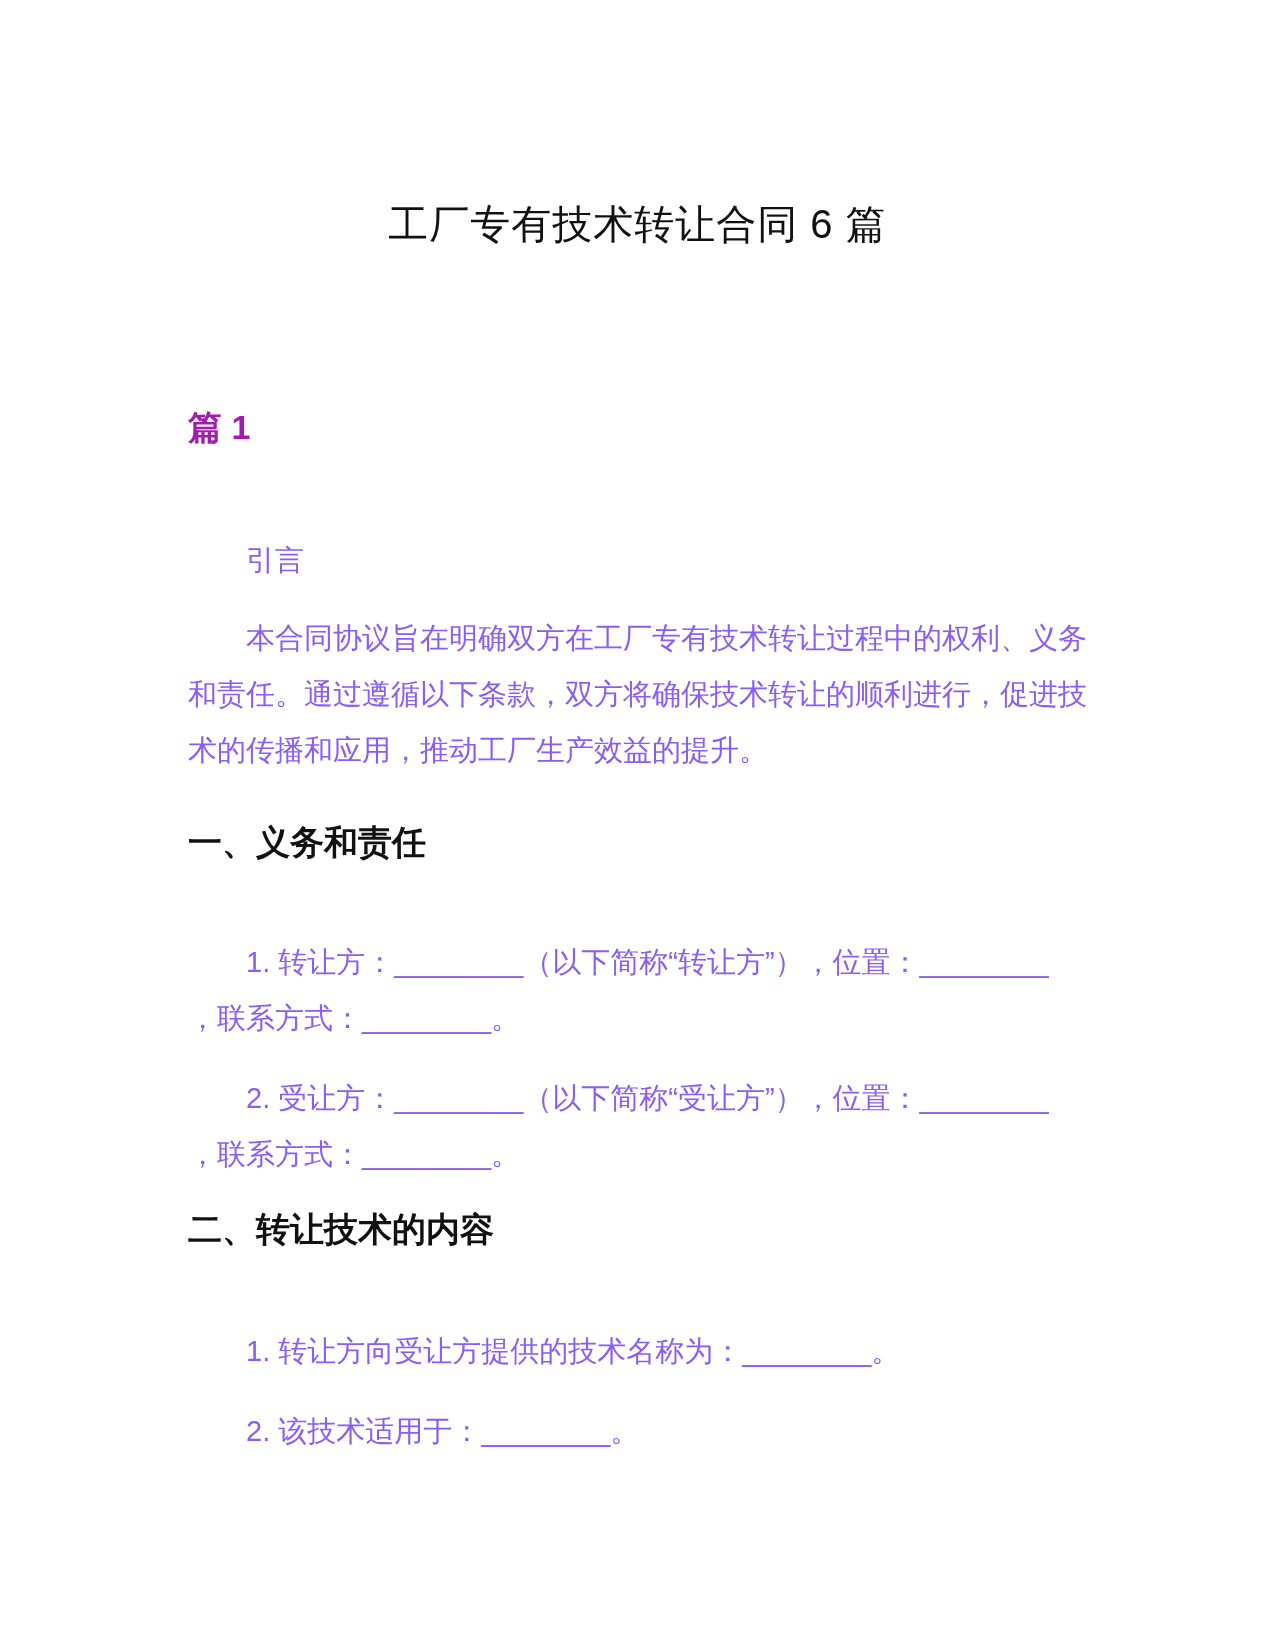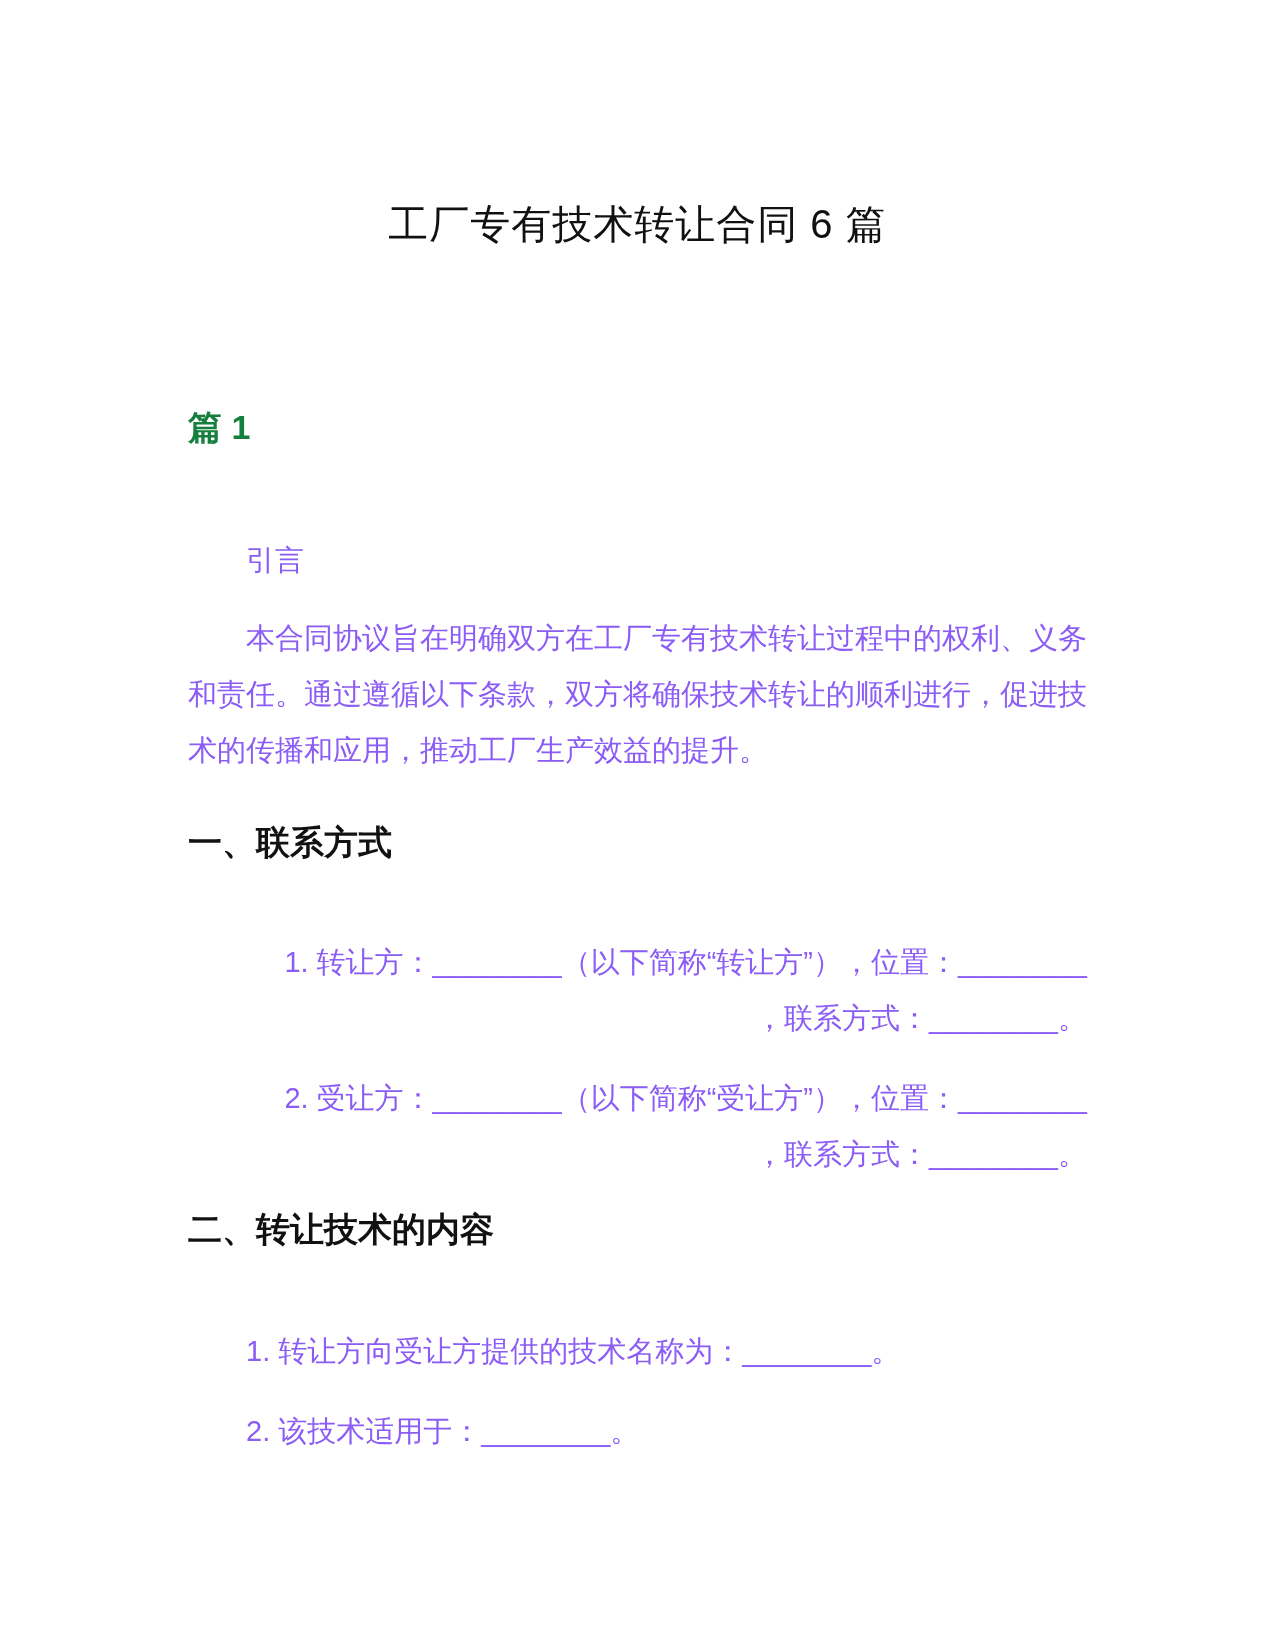--- a/index.html
+++ b/index.html
@@ -23,21 +23,21 @@
     font-weight: normal;
     text-align: center;
     color: #111111;
     letter-spacing: 1px;
   }
   .article-heading {
     margin-top: 157px;
     font-size: 34px;
     line-height: 44px;
     font-weight: bold;
-    color: #15803d;
+    color: #a21caf;
   }
   .body-text {
     font-size: 29px;
     line-height: 56px;
     color: #8b5cf6;
   }
   .indent { text-indent: 58px; }
   .intro-label { margin-top: 83px; }
   .intro-paragraph {
     margin-top: 22px;
@@ -48,36 +48,36 @@
     line-height: 44px;
     font-weight: bold;
     color: #111111;
   }
   .section-heading.first { margin-top: 42px; }
   .section-heading.second { margin-top: 25px; }
   .party-item.first { margin-top: 70px; }
   .party-item.second { margin-top: 24px; }
   .tech-item.first { margin-top: 72px; }
   .tech-item.second { margin-top: 24px; }
-  .item-line { display: block; text-align: right; }
+  .item-line { display: block; }
 </style>
 </head>
 <body>
 
 <div class="page">
 
   <h1 class="doc-title">工厂专有技术转让合同 6 篇</h1>
 
   <h2 class="article-heading">篇 1</h2>
 
   <p class="body-text indent intro-label">引言</p>
 
   <p class="body-text indent intro-paragraph">本合同协议旨在明确双方在工厂专有技术转让过程中的权利、义务和责任。通过遵循以下条款，双方将确保技术转让的顺利进行，促进技术的传播和应用，推动工厂生产效益的提升。</p>
 
-  <h3 class="section-heading first">一、联系方式</h3>
+  <h3 class="section-heading first">一、义务和责任</h3>
 
   <p class="body-text party-item first">
     <span class="item-line indent">1. 转让方：________（以下简称“转让方”），位置：________</span>
     <span class="item-line">，联系方式：________。</span>
   </p>
 
   <p class="body-text party-item second">
     <span class="item-line indent">2. 受让方：________（以下简称“受让方”），位置：________</span>
     <span class="item-line">，联系方式：________。</span>
   </p>

